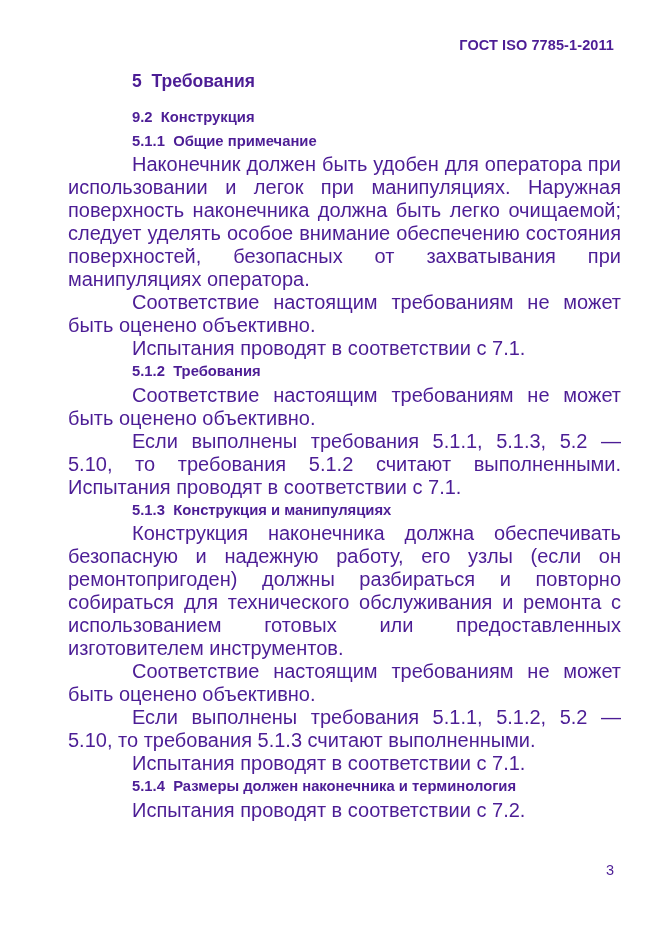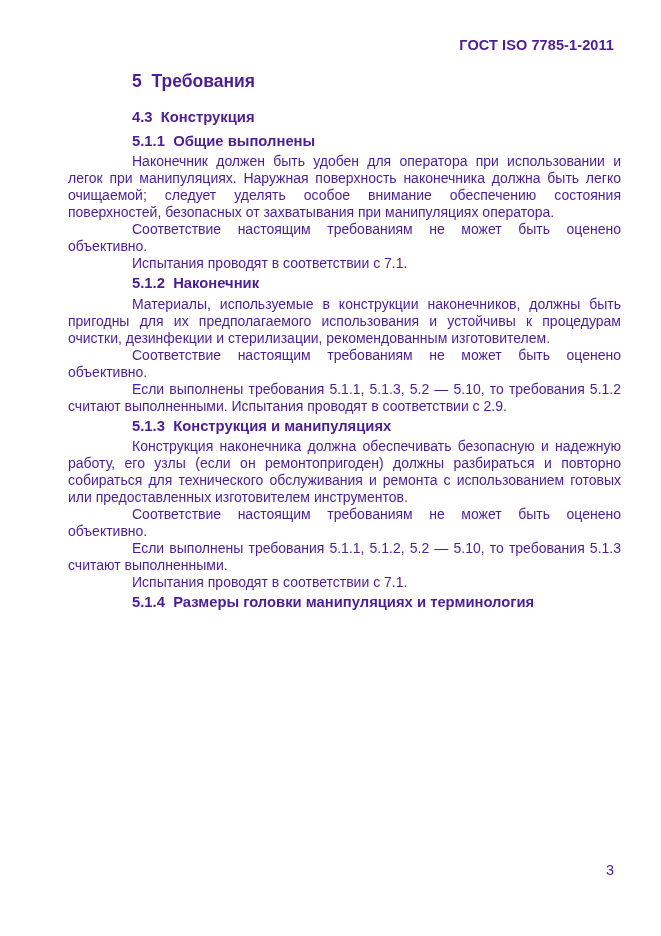--- a/index.html
+++ b/index.html
@@ -38,22 +38,22 @@
   }
   .subheading {
     font-size: 14.8px;
     font-weight: 700;
     line-height: 23.5px;
     margin: 0;
     padding-left: 64px;
     white-space: pre-wrap;
   }
   .para {
-    font-size: 14px;
-    line-height: 17px;
+    font-size: 20px;
+    line-height: 23px;
     margin: 0;
     text-align: justify;
     text-indent: 64px;
   }
   .page-number {
     position: absolute;
     top: 862px;
     left: 60px;
     width: 554px;
     text-align: right;
@@ -64,33 +64,33 @@
 <body>
 
 <div class="page">
 
   <div class="doc-header">ГОСТ ISO 7785-1-2011</div>
 
   <div class="content">
 
     <div class="section-title">5  Требования</div>
 
-    <div class="subheading">4.3  Конструкция</div>
-    <div class="subheading">5.1.1  Общие выполнены</div>
+    <div class="subheading">9.2  Конструкция</div>
+    <div class="subheading">5.1.1  Общие примечание</div>
     <div class="para">Наконечник должен быть удобен для оператора при использовании и легок при манипуляциях. Наружная поверхность наконечника должна быть легко очищаемой; следует уделять особое внимание обеспечению состояния поверхностей, безопасных от захватывания при манипуляциях оператора.</div>
     <div class="para">Соответствие настоящим требованиям не может быть оценено объективно.</div>
     <div class="para">Испытания проводят в соответствии с 7.1.</div>
-    <div class="subheading">5.1.2  Наконечник</div>
-    <div class="para">Материалы, используемые в конструкции наконечников, должны быть пригодны для их предполагаемого использования и устойчивы к процедурам очистки, дезинфекции и стерилизации, рекомендованным изготовителем.</div>
+    <div class="subheading">5.1.2  Требования</div>
     <div class="para">Соответствие настоящим требованиям не может быть оценено объективно.</div>
-    <div class="para">Если выполнены требования 5.1.1, 5.1.3, 5.2 — 5.10, то требования 5.1.2 считают выполненными. Испытания проводят в соответствии с 2.9.</div>
+    <div class="para">Если выполнены требования 5.1.1, 5.1.3, 5.2 — 5.10, то требования 5.1.2 считают выполненными. Испытания проводят в соответствии с 7.1.</div>
     <div class="subheading">5.1.3  Конструкция и манипуляциях</div>
     <div class="para">Конструкция наконечника должна обеспечивать безопасную и надежную работу, его узлы (если он ремонтопригоден) должны разбираться и повторно собираться для технического обслуживания и ремонта с использованием готовых или предоставленных изготовителем инструментов.</div>
     <div class="para">Соответствие настоящим требованиям не может быть оценено объективно.</div>
     <div class="para">Если выполнены требования 5.1.1, 5.1.2, 5.2 — 5.10, то требования 5.1.3 считают выполненными.</div>
     <div class="para">Испытания проводят в соответствии с 7.1.</div>
-    <div class="subheading">5.1.4  Размеры головки манипуляциях и терминология</div>
+    <div class="subheading">5.1.4  Размеры должен наконечника и терминология</div>
+    <div class="para">Испытания проводят в соответствии с 7.2.</div>
 
   </div>
 
   <div class="page-number">3</div>
 
 </div>
 
 </body></html>

